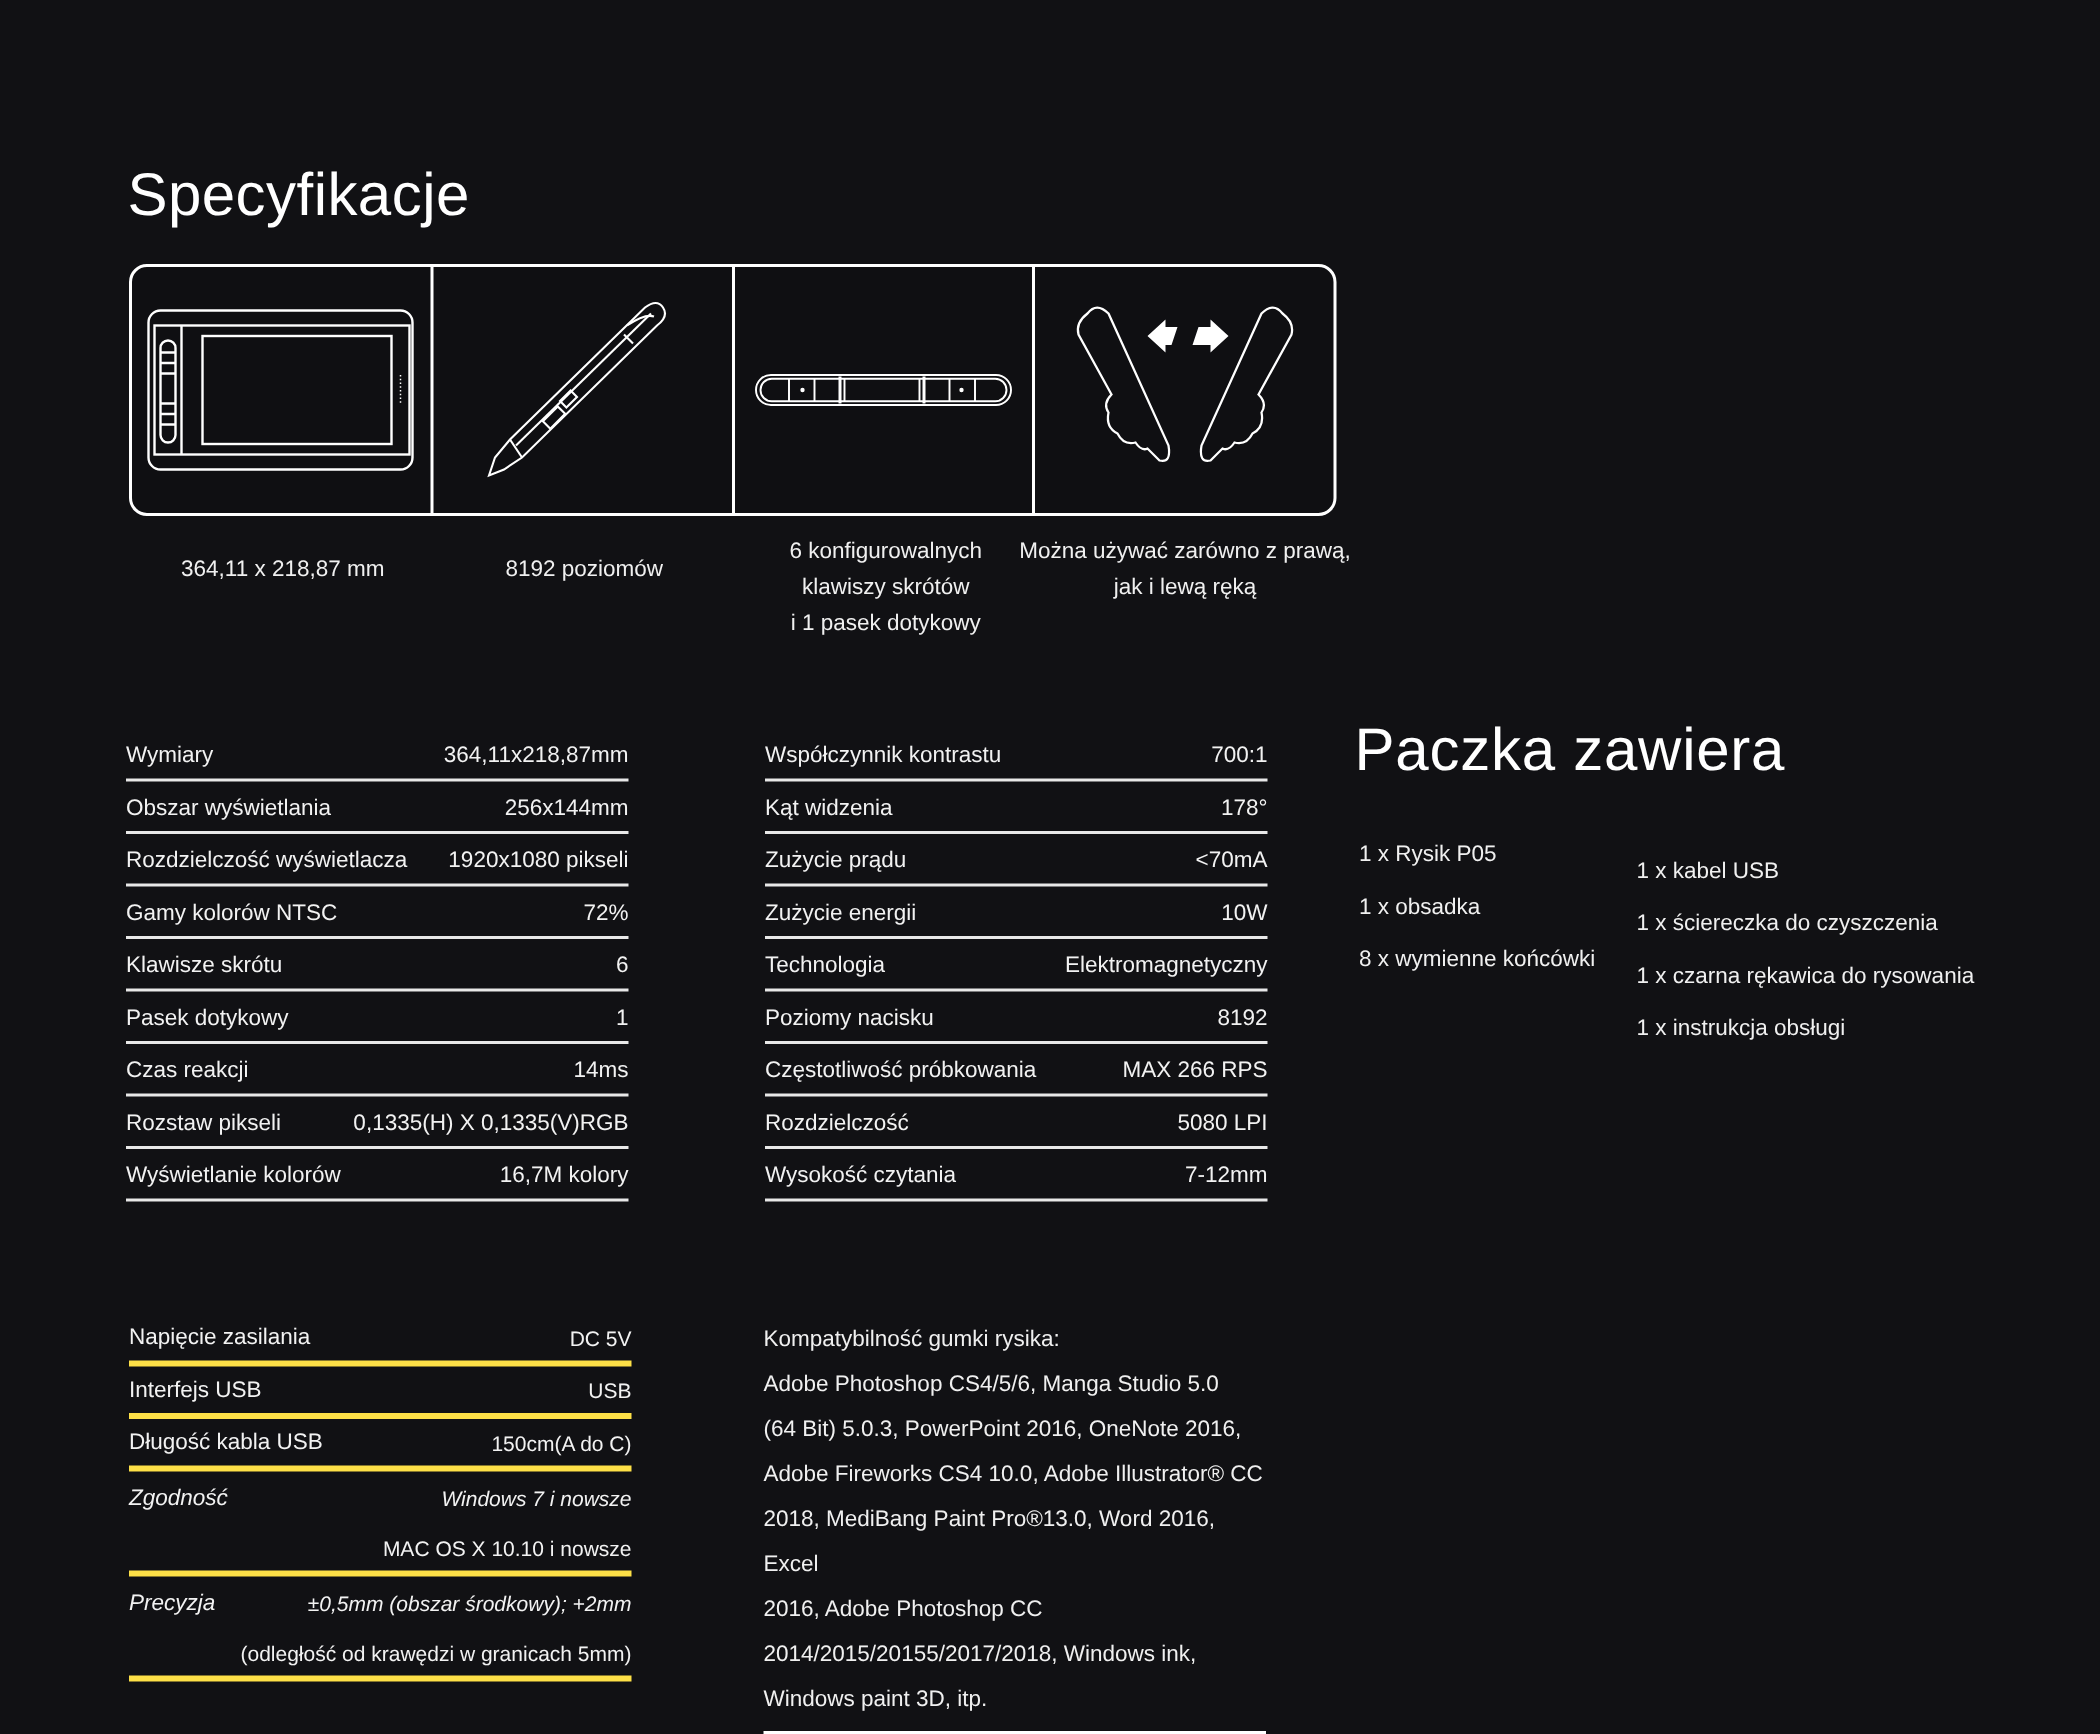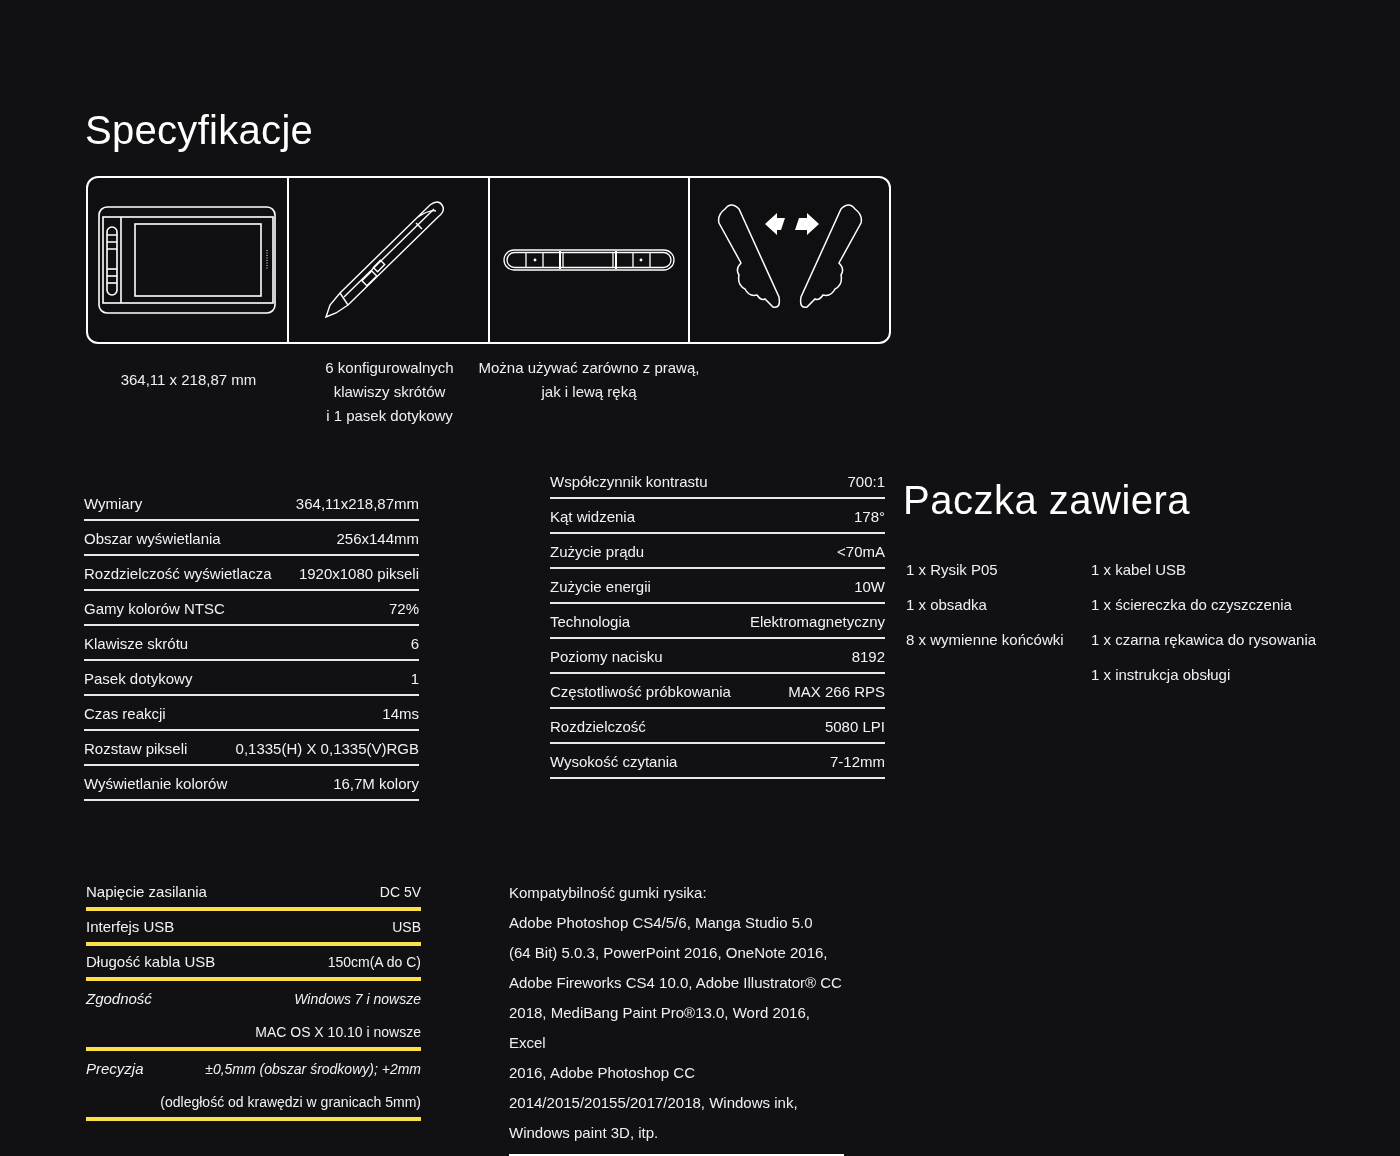--- a/index.html
+++ b/index.html
@@ -177,20 +177,21 @@
       <path d="M10 6 Q16 -2 24 6 L64 94 Q66 106 58 104 L50 96 Q46 98 42 92 Q34 94 30 86 Q22 82 24 72 Q20 66 26 60 L4 20 Q2 12 10 6 Z"></path>
       <path d="M140 6 Q134 -2 126 6 L86 94 Q84 106 92 104 L100 96 Q104 98 108 92 Q116 94 120 86 Q128 82 126 72 Q130 66 124 60 L146 20 Q148 12 140 6 Z"></path>
       <path d="M50 21 L62 10 L62 15 L70 15 L66 27 L62 27 L62 32 Z" fill="#fff" stroke="none"></path>
       <path d="M104 21 L92 10 L92 15 L84 15 L80 27 L92 27 L92 32 Z" fill="#fff" stroke="none"></path>
     </svg>
   </div>
 </div>
 
 <div class="feature-captions">
   <div class="feature-caption single">364,11 x 218,87 mm</div>
+  <div class="feature-caption single">8192 poziomów</div>
   <div class="feature-caption">6 konfigurowalnych
 klawiszy skrótów
 i 1 pasek dotykowy</div>
   <div class="feature-caption" style="width:230px; margin-left:-16px;">Można używać zarówno z prawą,
 jak i lewą ręką</div>
 </div>
 
 <div class="spec-table" style="left:84px; top:486px;">
   <div class="spec-row">
       <span>Wymiary</span>
@@ -223,21 +224,21 @@
   <div class="spec-row">
       <span>Rozstaw pikseli</span>
       <span class="val">0,1335(H) X 0,1335(V)RGB</span>
     </div>
   <div class="spec-row">
       <span>Wyświetlanie kolorów</span>
       <span class="val">16,7M kolory</span>
     </div>
 </div>
 
-<div class="spec-table" style="left:510px; top:464px;margin-left:40px;">
+<div class="spec-table" style="left:510px; top:486px;">
   <div class="spec-row">
       <span>Współczynnik kontrastu</span>
       <span class="val">700:1</span>
     </div>
   <div class="spec-row">
       <span>Kąt widzenia</span>
       <span class="val">178°</span>
     </div>
   <div class="spec-row">
       <span>Zużycie prądu</span>
@@ -268,21 +269,21 @@
       <span class="val">7-12mm</span>
     </div>
 </div>
 
 <h2 class="package-title">Paczka zawiera</h2>
 <div class="package-col" style="left:906px;">
   <div class="package-item">1 x Rysik P05</div>
   <div class="package-item">1 x obsadka</div>
   <div class="package-item">8 x wymienne końcówki</div>
 </div>
-<div class="package-col" style="left:1091px;">
+<div class="package-col" style="left:1091px;margin-top:11px;">
   <div class="package-item">1 x kabel USB</div>
   <div class="package-item">1 x ściereczka do czyszczenia</div>
   <div class="package-item">1 x czarna rękawica do rysowania</div>
   <div class="package-item">1 x instrukcja obsługi</div>
 </div>
 
 <div class="sub-table">
   <div class="sub-row">
       <span>Napięcie zasilania</span>
       <span class="val">DC 5V</span>

